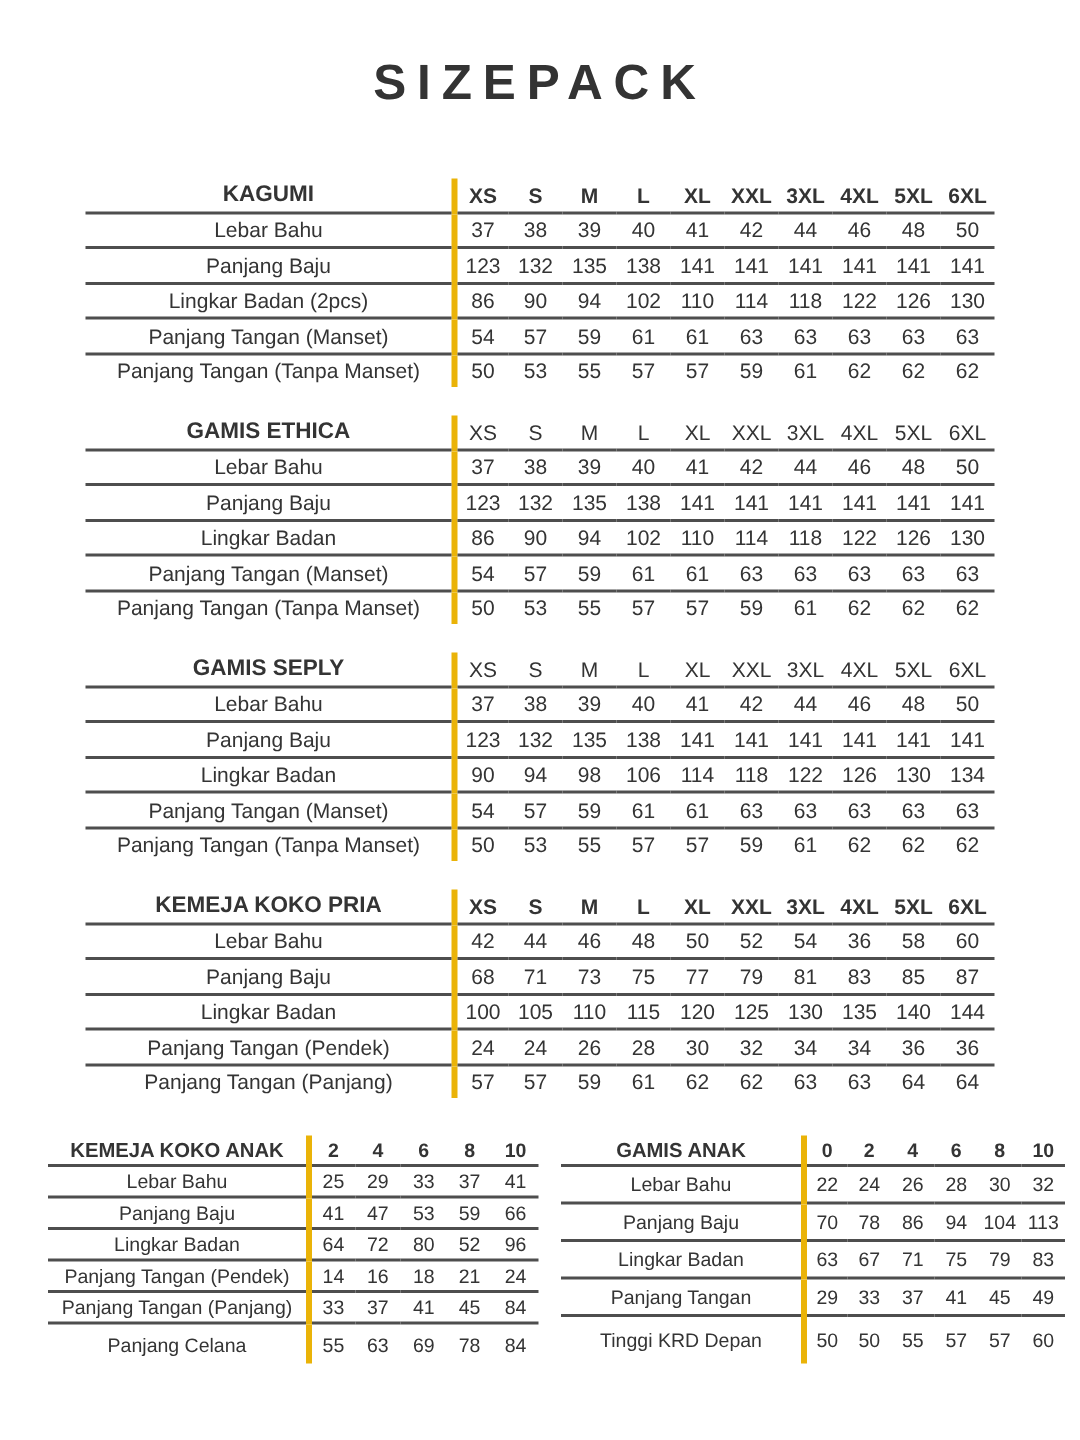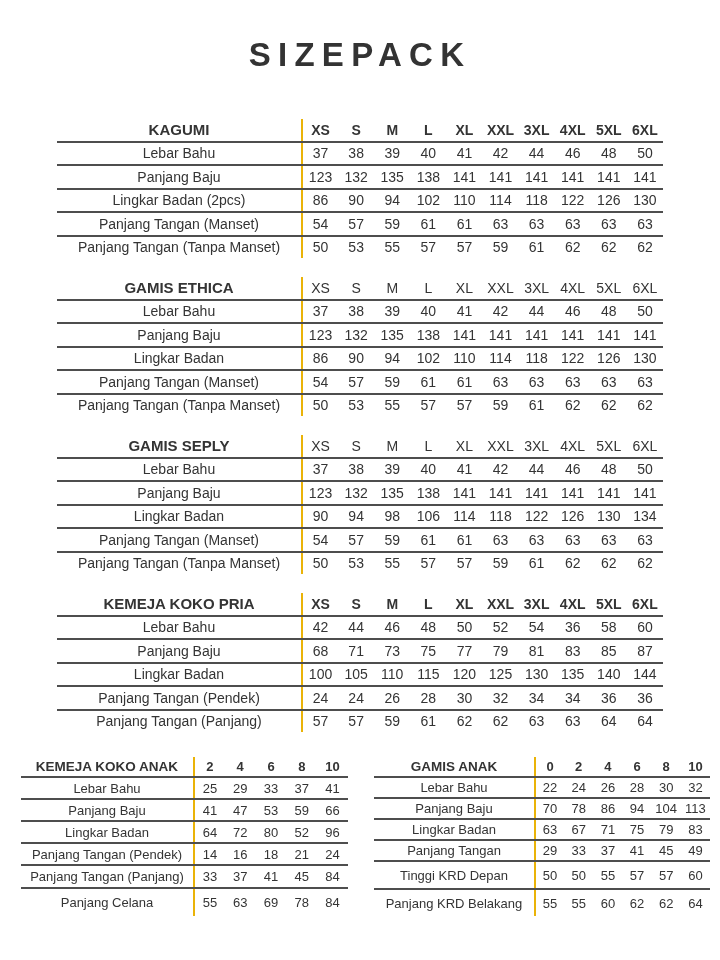--- a/index.html
+++ b/index.html
@@ -40,21 +40,21 @@
   }
   
   thead tr th, tbody tr td {
     border-bottom: 2px solid #4e4e4e;
   }
   tbody tr:last-child td {
     border-bottom: none;
   }
   
   .lbl {
-    border-right: 2px solid #eab308;
+    border-right: 4px solid #eab308;
   }
   .name {
     font-weight: bold;
   }
   
   .top {
     width: 606px;
     margin: 19px auto 0 auto;
   }
   .top.first {
@@ -70,21 +70,21 @@
   .top .name {
     font-size: 15px;
   }
   .top .sz.b {
     font-weight: bold;
   }
   
   .bottom-row {
     display: flex;
     justify-content: space-between;
-    padding: 0 10px 0 21px;
+    padding: 0 10px 0 32px;
     margin-top: 25px;
   }
   .kids th, .kids td {
     height: 19px;
     font-size: 13px;
   }
   .kids .name {
     font-size: 13.5px;
   }
   .kids .sz {
@@ -568,26 +568,17 @@
           </tr>
           <tr class="tall">
             <td class="lbl">Tinggi KRD Depan</td>
             <td class="val">50</td>
             <td class="val">50</td>
             <td class="val">55</td>
             <td class="val">57</td>
             <td class="val">57</td>
             <td class="val">60</td>
           </tr>
-          <tr class="tall">
-            <td class="lbl">Panjang KRD Belakang</td>
-            <td class="val">55</td>
-            <td class="val">55</td>
-            <td class="val">60</td>
-            <td class="val">62</td>
-            <td class="val">62</td>
-            <td class="val">64</td>
-          </tr>
         </tbody>
       </table>
   </div>
 
 </div>
 
 </body></html>

